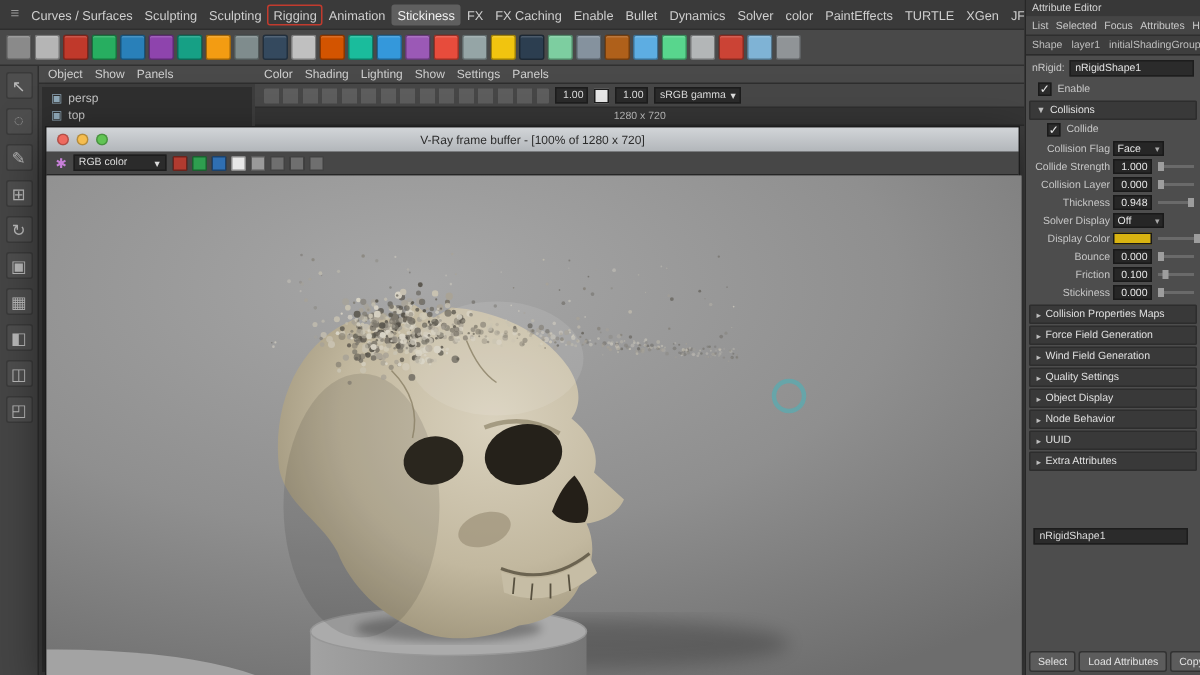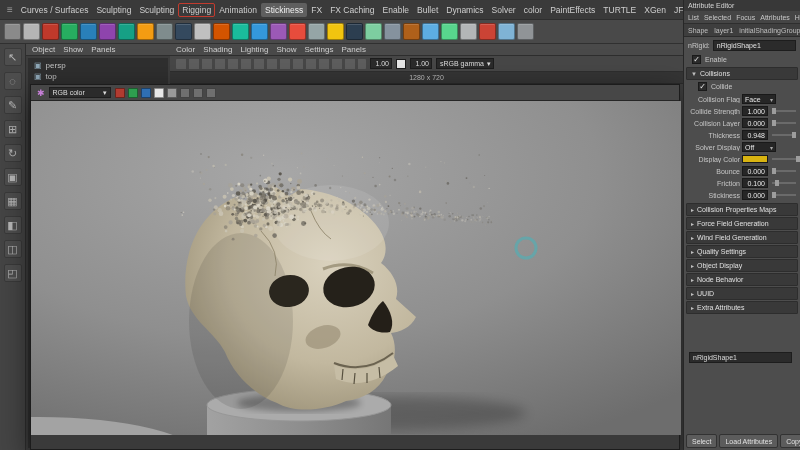--- a/index.html
+++ b/index.html
@@ -276,20 +276,28 @@
         <span>sRGB gamma</span>
         <span class="arr">▾</span>
       </span>
     </div>
     <div class="rv-resbar">
       <span>1280 x 720</span>
     </div>
   </div>
 
   <div class="vfb">
+    <div class="vfb-title">
+      <span class="lights">
+        <span class="light red"></span>
+        <span class="light yellow"></span>
+        <span class="light green"></span>
+      </span>
+      <span>V-Ray frame buffer - [100% of 1280 x 720]</span>
+    </div>
     <div class="vfb-toolbar">
       <span class="vfb-flower">✱</span>
       <span class="vfb-drop">
         <span>RGB color</span>
         <span class="arr">▾</span>
       </span>
       <span style="display:flex;gap:3px;align-items:center;">
 
           <span class="vfb-ico" style="background: rgb(178, 59, 48);"></span>
 

